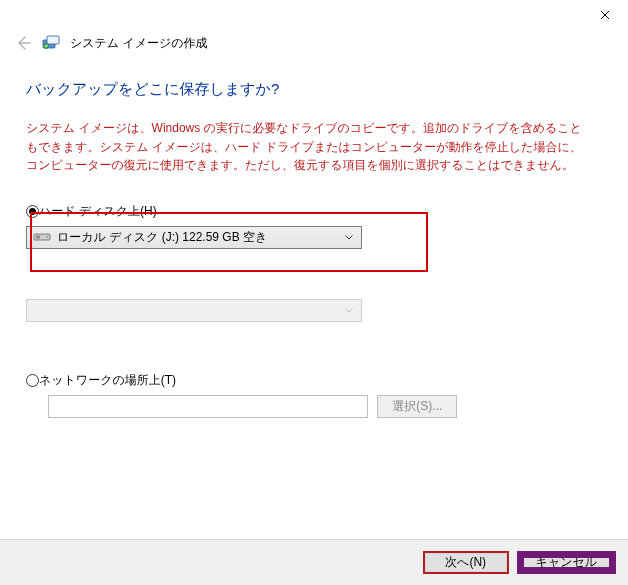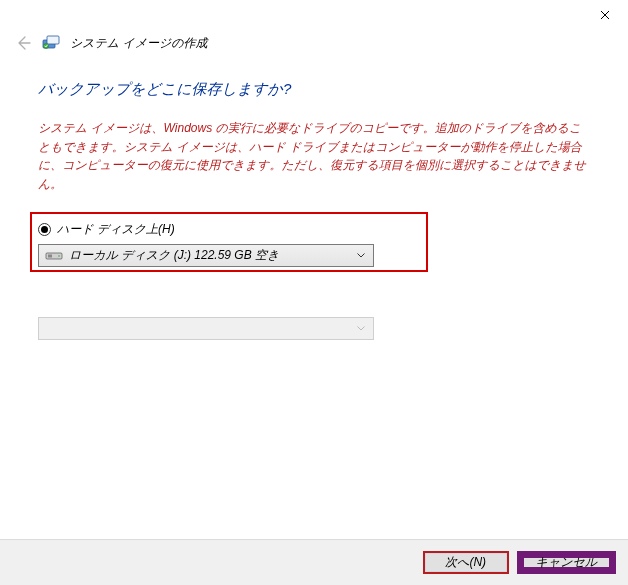--- a/index.html
+++ b/index.html
@@ -9,21 +9,20 @@
     font-family: "Yu Gothic UI", "Meiryo UI", "MS UI Gothic", sans-serif;
     font-size: 12px;
     background: #fff;
     color: #000;
     overflow: hidden;
   }
   .window {
     width: 628px; height: 585px;
     position: relative;
     background: #fff;
-    font-style: italic;
   }
   .titlebar {
     height: 32px;
     display: flex;
     justify-content: flex-end;
     align-items: flex-start;
   }
   .close-btn {
     width: 46px; height: 30px;
     display: flex; align-items: center; justify-content: center;
@@ -45,40 +44,39 @@
   .back-arrow svg { width: 16px; height: 16px; }
   .app-icon {
     width: 18px; height: 18px;
     display: inline-flex; align-items: center; justify-content: center;
   }
   .app-title {
     font-size: 12px;
     color: #000;
   }
   .content {
-    padding: 20px 38px 0 38px;
+    padding: 20px 38px 0 26px;
   }
   .heading {
     color: #003399;
     font-size: 15px;
     margin-bottom: 20px;
   }
   .description {
     font-size: 12px;
     line-height: 1.55;
     margin-bottom: 28px;
     color: #b91c1c;
   }
   .option-group {
     margin-bottom: 30px;
   }
   .option-row {
     display: flex;
     align-items: center;
-    gap: 6px;
     margin-bottom: 6px;
   }
   .radio {
     width: 13px; height: 13px;
     border: 1px solid #333;
     border-radius: 50%;
     display: inline-flex;
     align-items: center; justify-content: center;
     background: #fff;
     flex-shrink: 0;
@@ -244,20 +242,30 @@
       <div class="combo disabled">
         <span class="combo-text"></span>
         <span class="chevron">
           <svg viewBox="0 0 8 5">
               <path d="M0.5 0.5 L4 4 L7.5 0.5" stroke="#bbb" stroke-width="1" fill="none"></path>
             </svg>
         </span>
       </div>
     </div>
 
+    <div class="option-group">
+      <div class="option-row">
+        <span class="radio"></span>
+        <span class="option-label">ネットワークの場所上(T)</span>
+      </div>
+      <div style="margin-top:2px;">
+        <span class="textbox"></span>
+        <span class="browse-btn">選択(S)...</span>
+      </div>
+    </div>
 
   </div>
 
   <div class="highlight-box"></div>
 
   <div class="footer">
     <div class="footer-btn primary">次へ(N)</div>
     <div class="footer-btn">キャンセル</div>
   </div>
 

